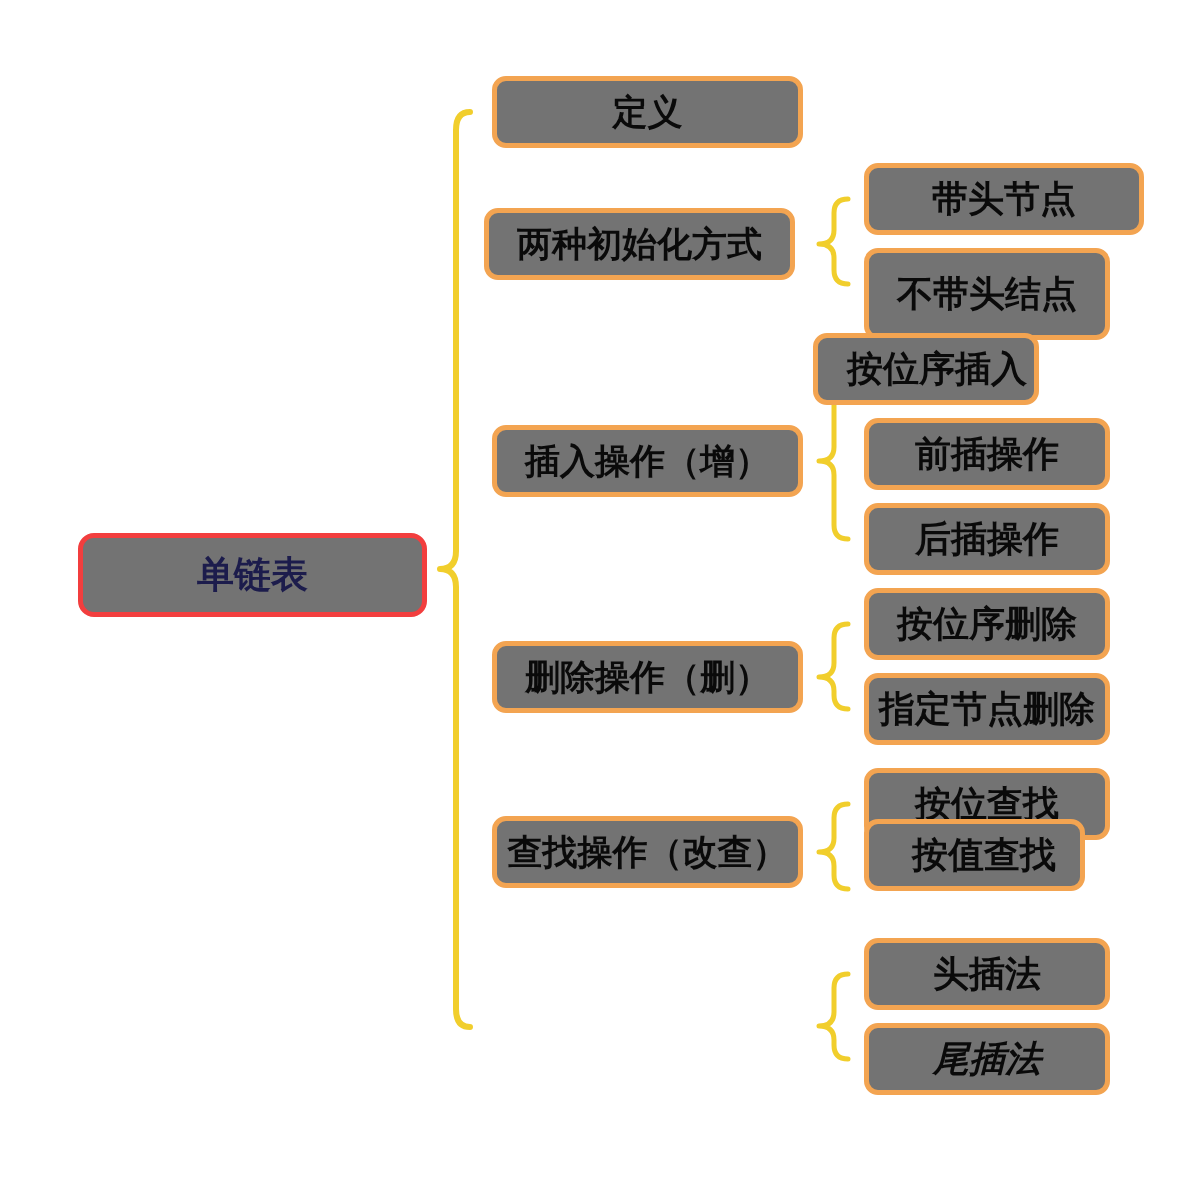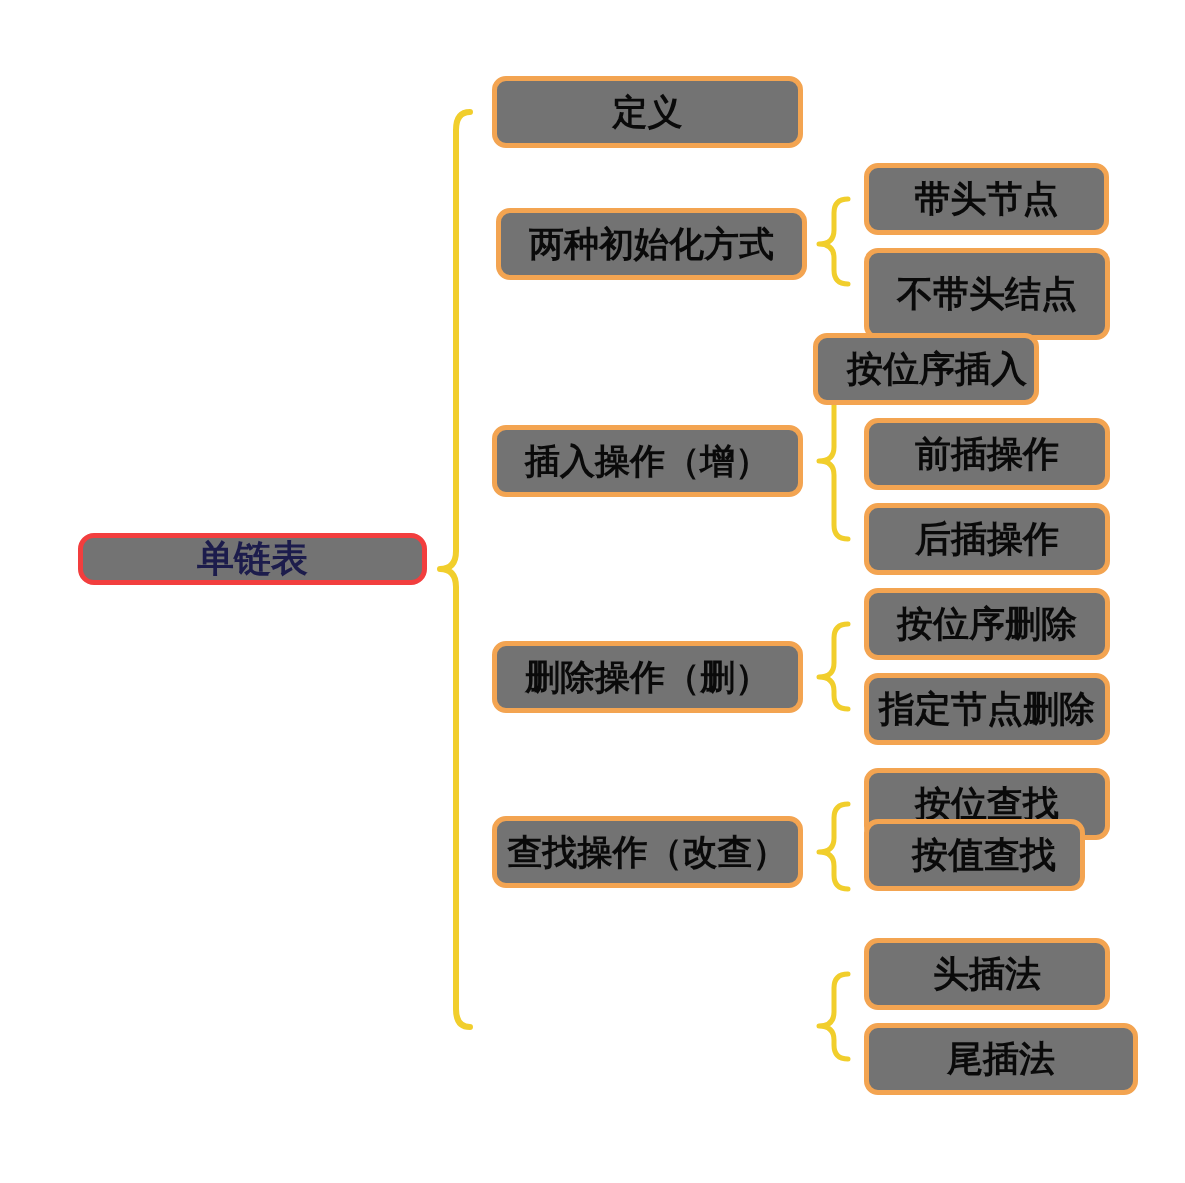--- a/index.html
+++ b/index.html
@@ -67,41 +67,41 @@
 
   <svg class="connectors" viewBox="0 0 1185 1183" xmlns="http://www.w3.org/2000/svg">
     <path class="brace big" d="M 470 112 Q 456 112 456 130 L 456 551 Q 456 569 440 569 Q 456 569 456 587 L 456 1009 Q 456 1027 470 1027"></path>
     <path class="brace small" d="M 848 199 Q 834 199 834 213 L 834 230 Q 834 244 819 244 Q 834 244 834 258 L 834 270 Q 834 284 848 284"></path>
     <path class="brace small" d="M 848 369 Q 834 369 834 383 L 834 447 Q 834 461 819 461 Q 834 461 834 475 L 834 525 Q 834 539 848 539"></path>
     <path class="brace small" d="M 848 624 Q 834 624 834 638 L 834 663 Q 834 677 819 677 Q 834 677 834 691 L 834 695 Q 834 709 848 709"></path>
     <path class="brace small" d="M 848 804 Q 834 804 834 818 L 834 838 Q 834 852 819 852 Q 834 852 834 866 L 834 875 Q 834 889 848 889"></path>
     <path class="brace small" d="M 848 974 Q 834 974 834 988 L 834 1012 Q 834 1026 819 1026 Q 834 1026 834 1040 L 834 1045 Q 834 1059 848 1059"></path>
   </svg>
 
-  <div class="node root" style="left:78px; top:533px; width:349px; height:52px;">
+  <div class="node root" style="left:78px; top:533px; width:349px; height:84px;">
     <span class="label">单链表</span>
   </div>
 
   <div class="node branch" style="left:492px; top:76px; width:311px; height:72px;">
     <span class="label">定义</span>
   </div>
-  <div class="node branch" style="left:496px; top:208px; width:311px; height:72px;">
+  <div class="node branch" style="left:484px; top:208px; width:311px; height:72px;">
     <span class="label">两种初始化方式</span>
   </div>
   <div class="node branch" style="left:492px; top:425px; width:311px; height:72px;">
     <span class="label">插入操作（增）</span>
   </div>
   <div class="node branch" style="left:492px; top:641px; width:311px; height:72px;">
     <span class="label">删除操作（删）</span>
   </div>
   <div class="node branch" style="left:492px; top:816px; width:311px; height:72px;">
     <span class="label">查找操作（改查）</span>
   </div>
 
-  <div class="node leaf" style="left:864px; top:163px; width:245px; height:72px;">
+  <div class="node leaf" style="left:864px; top:163px; width:280px; height:72px;">
     <span class="label">带头节点</span>
   </div>
   <div class="node leaf" style="left:864px; top:248px; width:246px; height:92px;">
     <span class="label">不带头结点</span>
   </div>
 
   <div class="node leaf" style="left:813px; top:333px; width:226px; height:72px;padding-left:22px;">
     <span class="label">按位序插入</span>
   </div>
   <div class="node leaf" style="left:864px; top:418px; width:246px; height:72px;">
@@ -121,17 +121,17 @@
   <div class="node leaf" style="left:864px; top:768px; width:246px; height:72px;">
     <span class="label">按位查找</span>
   </div>
   <div class="node leaf" style="left:864px; top:819px; width:221px; height:72px;padding-left:19px;">
     <span class="label">按值查找</span>
   </div>
 
   <div class="node leaf" style="left:864px; top:938px; width:246px; height:72px;">
     <span class="label">头插法</span>
   </div>
-  <div class="node leaf" style="left:864px; top:1023px; width:274px; height:72px;">
+  <div class="node leaf" style="left:864px; top:1023px; width:246px; height:72px;font-style:italic;">
     <span class="label">尾插法</span>
   </div>
 
 </div>
 
 </body></html>

